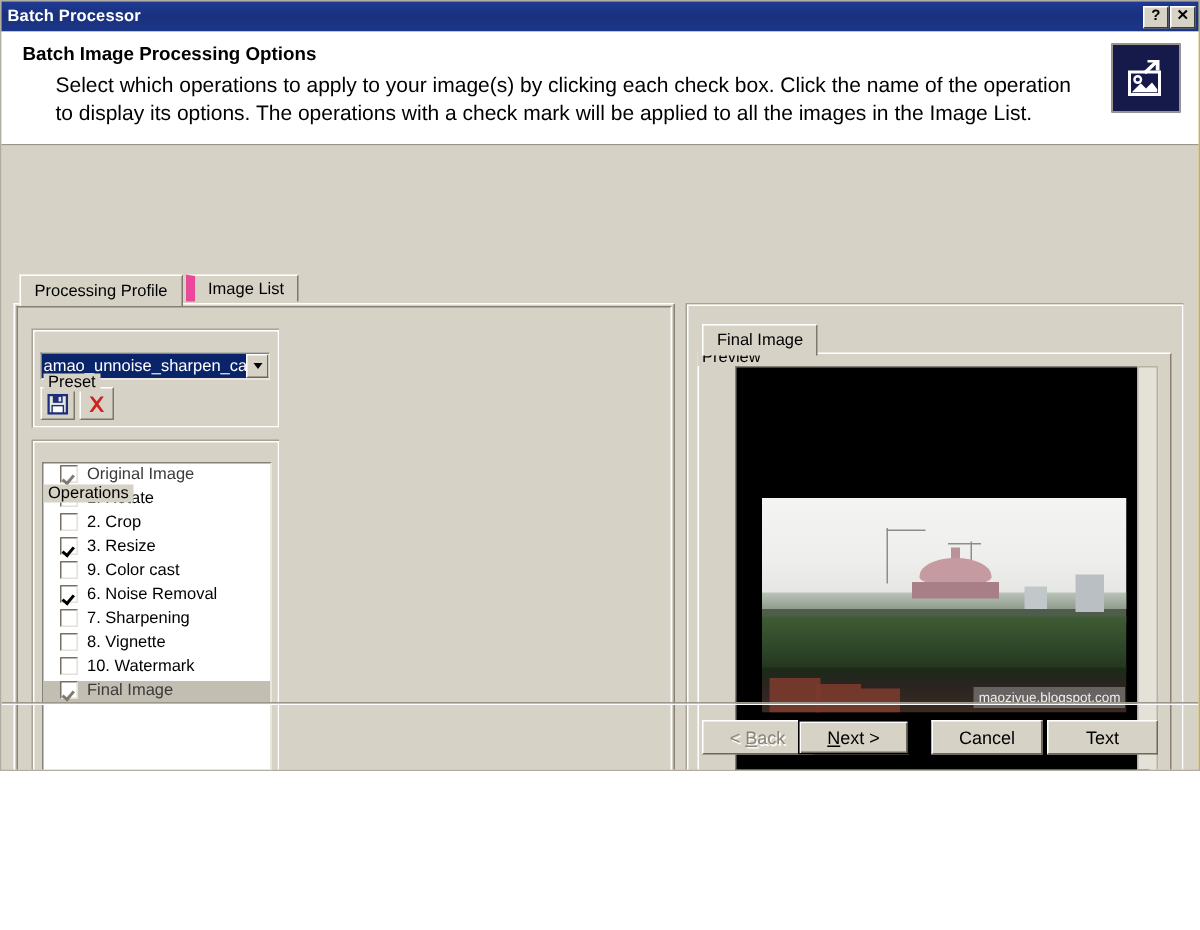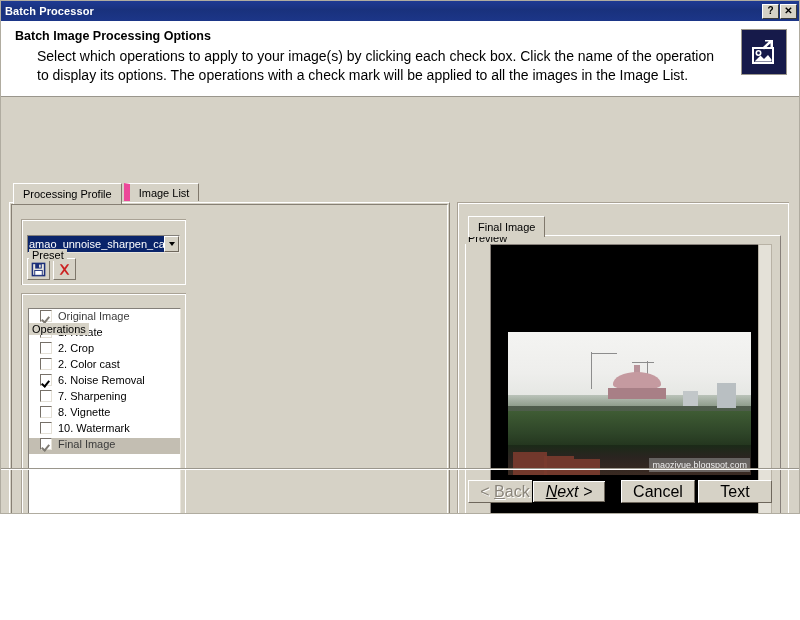--- a/index.html
+++ b/index.html
@@ -474,31 +474,31 @@
   }
   .wbtn {
     position: absolute;
     width: 74px; height: 23px;
     background: #d6d2c6;
     border-top: 1px solid #ffffff;
     border-left: 1px solid #ffffff;
     border-right: 1px solid #6e675c;
     border-bottom: 1px solid #6e675c;
     display: flex; align-items: center; justify-content: center;
-    font-size: 16px; color: #000;
+    font-size: 12px; color: #000;
     box-sizing: border-box;
     top: 10px;
   }
   .wbtn.disabled { color: #8a857b; text-shadow: 1px 1px 0 #ffffff; }
   .wbtn.default {
     border: 1px solid #000000;
     box-shadow: inset 1px 1px 0 #ffffff, inset -1px -1px 0 #6e675c;
   }
   #btn-back { left: 467px; }
-  #btn-next { left: 531px; font-style: italic; }
+  #btn-next { left: 531px; }
   #btn-cancel { left: 620px; }
   #btn-help { left: 697px; }
   .ul { text-decoration: underline; }
 </style>
 </head>
 <body>
 
 <div id="window">
 
   <div id="titlebar">
@@ -574,22 +574,26 @@
           </div>
           <div class="op-row">
             <div class="op-cb"></div>
             <span class="op-label">1. Rotate</span>
           </div>
           <div class="op-row">
             <div class="op-cb"></div>
             <span class="op-label">2. Crop</span>
           </div>
           <div class="op-row">
+            <div class="op-cb checked"></div>
+            <span class="op-label">3. Resize</span>
+          </div>
+          <div class="op-row">
             <div class="op-cb"></div>
-            <span class="op-label">2. Color cast</span>
+            <span class="op-label">9. Color cast</span>
           </div>
           <div class="op-row">
             <div class="op-cb checked"></div>
             <span class="op-label">6. Noise Removal</span>
           </div>
           <div class="op-row">
             <div class="op-cb"></div>
             <span class="op-label">7. Sharpening</span>
           </div>
           <div class="op-row">

